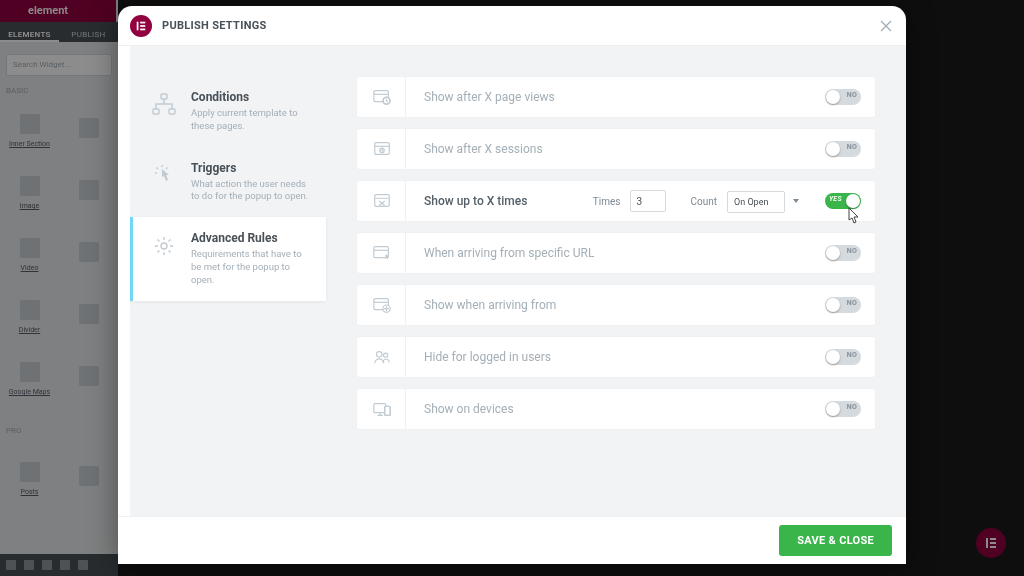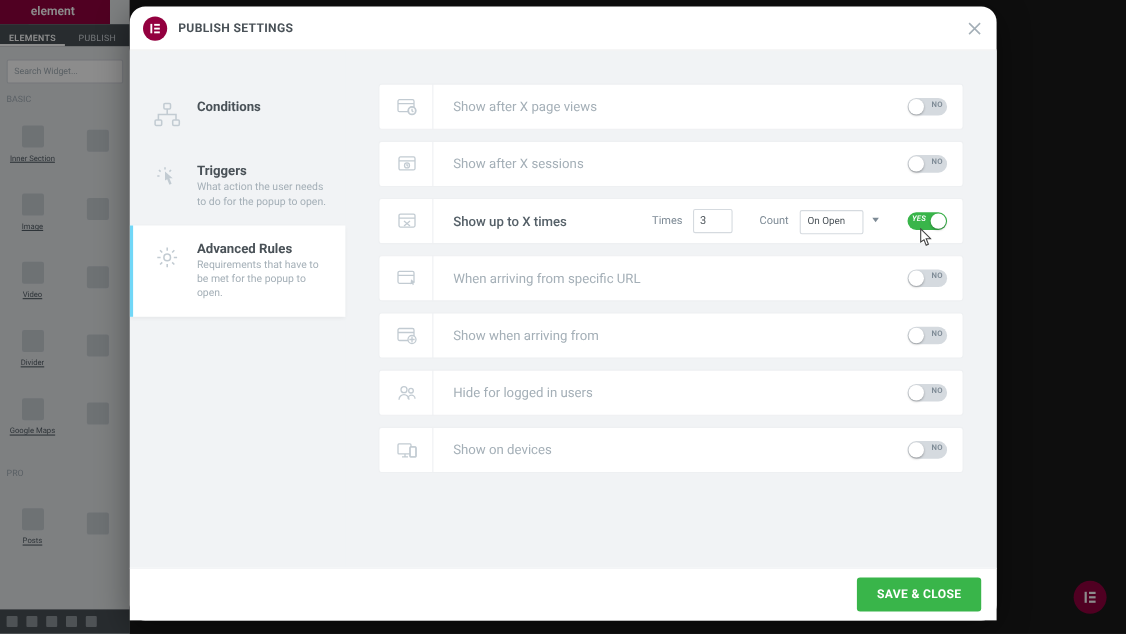--- a/index.html
+++ b/index.html
@@ -4,21 +4,21 @@
 <style>
   * { box-sizing: border-box; margin: 0; padding: 0; font-family: -apple-system, BlinkMacSystemFont, "Segoe UI", Roboto, Arial, sans-serif; }
   html, body { width: 1024px; height: 576px; overflow: hidden; background: #000; }
 
   
   .bg-editor {
     position: absolute; left: 0; top: 0; width: 118px; height: 576px;
     background: #e6e9ec;
   }
   .bg-topbar {
-    position: absolute; left: 0; top: 0; width: 100px; height: 22px;
+    position: absolute; left: 0; top: 0; width: 116px; height: 22px;
     background: #93013f; color: #fff; font-size: 11px; line-height: 22px;
     padding-left: 28px; font-weight: 600;
   }
   .bg-menu {
     position: absolute; left: 0; top: 0; width: 26px; height: 22px;
     background: #4a0120; display:flex; align-items:center; justify-content:center;
   }
   .bg-menu svg { width: 12px; height: 10px; }
   .bg-tabs {
     position: absolute; top: 22px; left: 0; width: 118px; height: 20px;
@@ -80,21 +80,21 @@
   }
   .brand-circle svg { width:12px; height:12px; }
   .modal-title { font-size:11px; font-weight:700; color:#495157; letter-spacing:.3px; }
   .modal-close {
     position:absolute; right:10px; top:10px; width:20px; height:20px;
     display:flex; align-items:center; justify-content:center; color:#a4afb7; cursor:pointer;
   }
   .modal-close svg { width:12px; height:12px; }
 
   .modal-body {
-    flex:1; display:flex; background:#f1f3f5; overflow:hidden;
+    flex:1; display:flex; background:#f1f3f5; overflow:hidden;margin-left:12px;
   }
 
   .side {
     width:196px; background:#f1f3f5; padding-top:30px;
   }
   .side-item {
     display:flex; gap:12px; padding:14px 14px 14px 16px; cursor:pointer;
     border-left:3px solid transparent;
   }
   .side-item .sicon {
@@ -294,20 +294,21 @@
           <div class="sicon">
             <svg viewBox="0 0 26 26" fill="none" stroke="#c2cbd2" stroke-width="1.4">
               <rect x="10" y="2" width="6" height="5" rx="1"></rect>
               <rect x="2" y="17" width="6" height="5" rx="1"></rect>
               <rect x="18" y="17" width="6" height="5" rx="1"></rect>
               <path d="M13 7v5M13 12H5v5M13 12h8v5"></path>
             </svg>
           </div>
           <div class="stext">
             <div class="st-title">Conditions</div>
+            <div class="st-desc">Apply current template to these pages.</div>
           </div>
         </div>
         <div class="side-item">
           <div class="sicon">
             <svg viewBox="0 0 26 26" fill="none" stroke="#c2cbd2" stroke-width="1.4">
               <path d="M11 6v8l2-1 2 5 2-1-2-5h3z" fill="#c2cbd2" stroke="none"></path>
               <path d="M11 4V2M7 6L5.5 4.5M15 6l1.5-1.5M6 10H4"></path>
             </svg>
           </div>
           <div class="stext">

